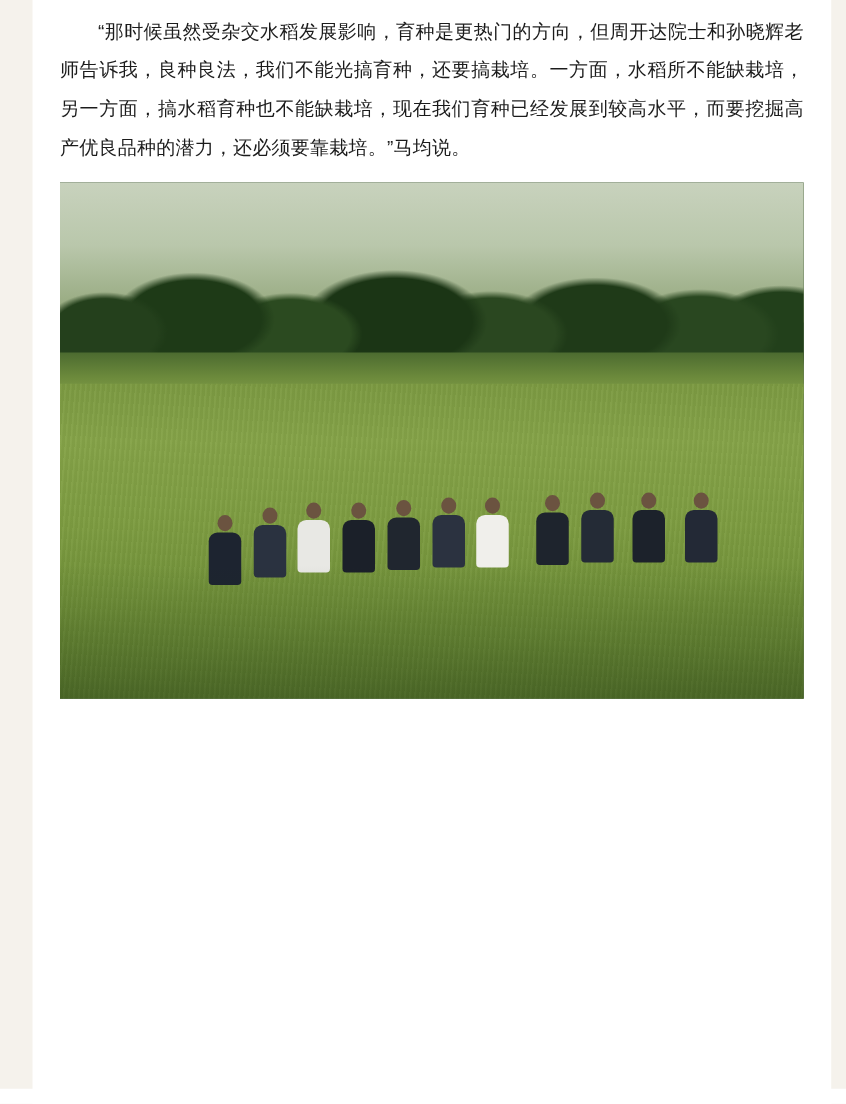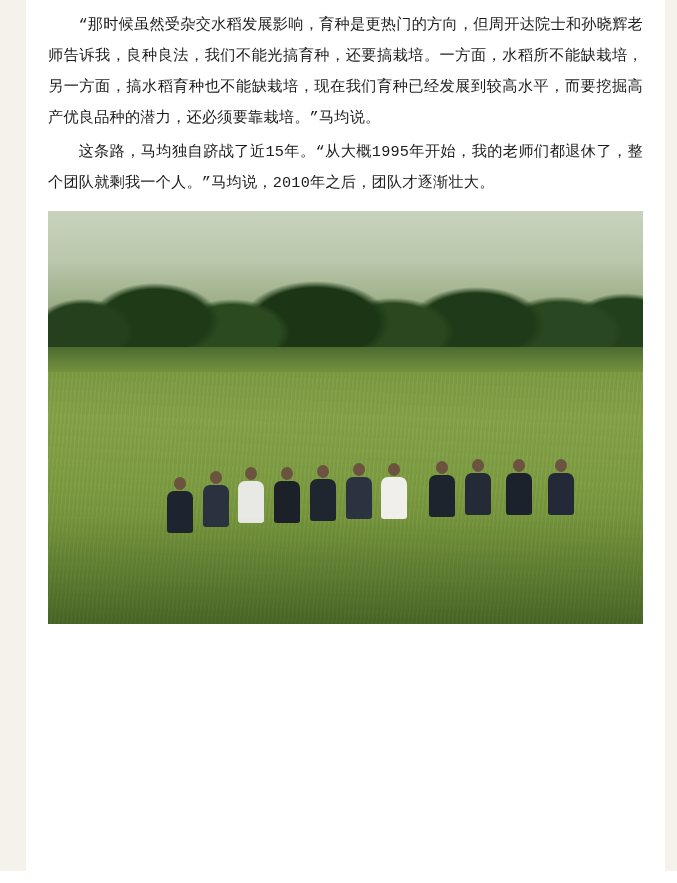--- a/index.html
+++ b/index.html
@@ -47,21 +47,21 @@
   }
   .para {
     font-size: 15.2px;
     line-height: 31px;
     color: #1b1b1b;
     text-align: justify;
     text-justify: inter-ideograph;
     text-indent: 2em;
     margin: 0 0 3px 0;
     letter-spacing: 0.2px;
-    font-family: Liberation Mono, monospace;
+    font-family: Liberation Sans, sans-serif;
   }
   .figure {
     position: relative;
     margin-top: 12px;
     width: 595px;
     height: 413px;
     overflow: hidden;
     background: #2d4a1e;
   }
   
@@ -153,21 +153,20 @@
 </style>
 </head>
 <body>
 
 <div class="page">
   <div class="left-rail"></div>
   <div class="right-rail"></div>
 
   <div class="content">
     <p class="para">“那时候虽然受杂交水稻发展影响，育种是更热门的方向，但周开达院士和孙晓辉老师告诉我，良种良法，我们不能光搞育种，还要搞栽培。一方面，水稻所不能缺栽培，另一方面，搞水稻育种也不能缺栽培，现在我们育种已经发展到较高水平，而要挖掘高产优良品种的潜力，还必须要靠栽培。”马均说。</p>
-    <p class="para">这条路，马均独自跻战了近15年。“从大概1995年开始，我的老师们都退休了，整个团队就剩我一个人。”马均说，2010年之后，团队才逐渐壮大。</p>
 
     <div class="figure">
       <div class="sky"></div>
       <div class="treeline"></div>
       <div class="midband"></div>
       <div class="field"></div>
 
       <div class="people">
         <div class="person" style="left:20%;">
           <div class="head"></div>

